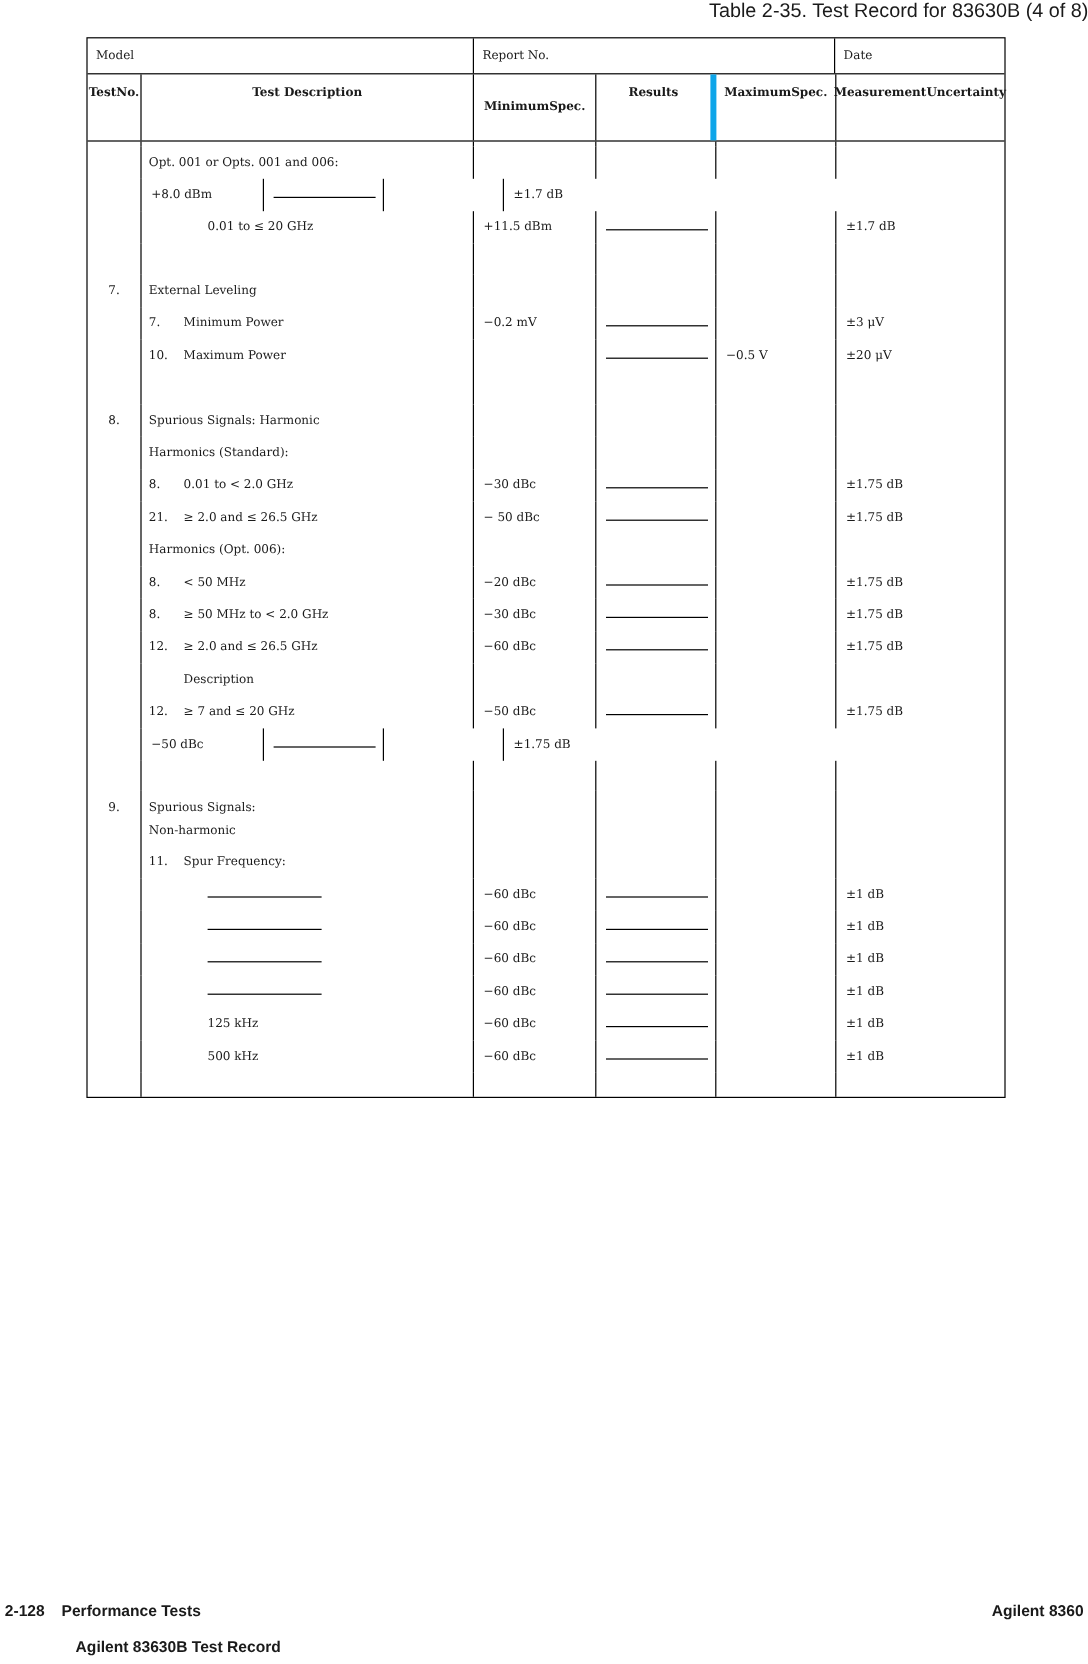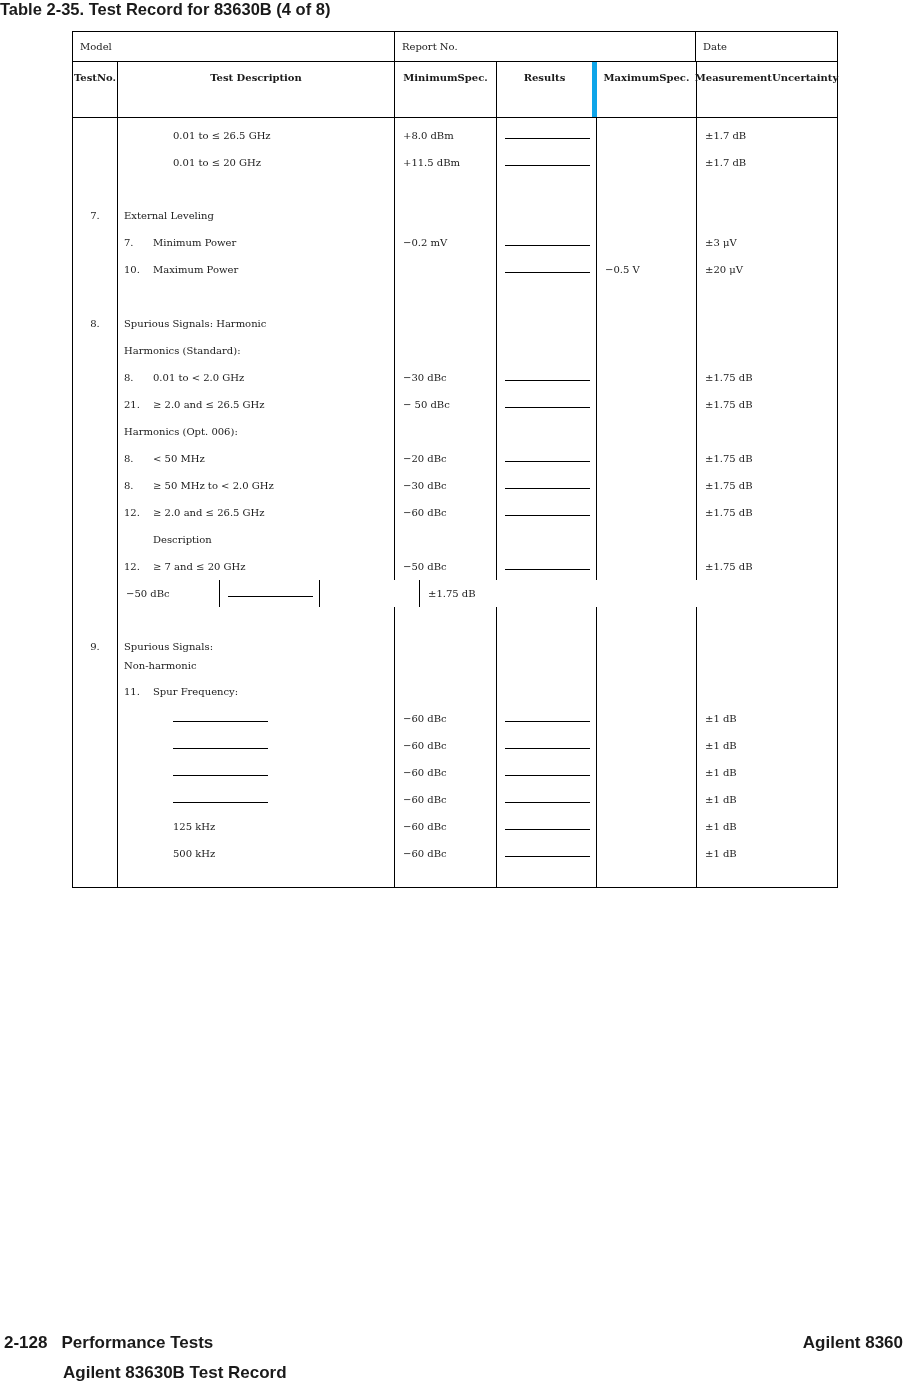--- a/index.html
+++ b/index.html
@@ -5,42 +5,42 @@
   * { margin: 0; padding: 0; box-sizing: border-box; }
   html, body { background: #ffffff; }
   body {
     width: 907px; height: 1387px;
     position: relative;
     font-family: "DejaVu Serif", serif;
     color: #1a1a1a;
   }
   .page-title {
     position: absolute; top: 0; left: 0; width: 100%;
-    text-align: left;
+    text-align: right;
     font-family: "Liberation Sans", sans-serif;
-    font-weight: bold; font-size: 16.5px;
+    font-weight: normal; font-size: 16.5px;
   }
   .record-table {
     position: absolute; top: 31px; left: 72px; width: 766px;
     border: 1.5px solid #000;
     font-size: 10px;
   }
   
   .info-row { display: flex; border-bottom: 1px solid #000; height: 30px; }
   .info-cell { display: flex; align-items: center; padding: 0 7px; height: 100%; }
   .info-model  { width: 322px; border-right: 1px solid #000; }
   .info-report { width: 301px; border-right: 1px solid #000; }
   .info-date   { flex: 1; }
   
   .header-row { display: flex; border-bottom: 1px solid #000; height: 56px; font-weight: bold; }
   .hcell { display: flex; justify-content: center; text-align: center; padding: 4px 2px; }
   .hline { height: 24px; line-height: 24px; }
   .c1w { width: 45px;  border-right: 1px solid #000; }
   .c2w { width: 277px; border-right: 1px solid #000; text-align: center; }
-  .c3w { width: 102px; border-right: 1px solid #000; }
+  .c3w { width: 102px; border-right: 1px solid #000; align-items: center; }
   .c4w { width: 100px; border-right: 5px solid #0ea5e9; }
   .c5w { width: 100px; border-right: 1px solid #000; }
   .c6w { width: 139px; }
   
   .tbody { width: 100%; }
   .trow { display: flex; min-height: 27px; }
   .trow.spacer { min-height: 0; }
   .trow.spacer .tcell { line-height: 0; }
   .tcell { line-height: 27px; overflow: hidden; white-space: nowrap; }
   .c1 { width: 45px;  border-right: 1px solid #000; text-align: center; }
@@ -58,21 +58,21 @@
     height: 0.95em;
   }
   .desc-blank { width: 95px; }
   .res-blank  { width: 85px; }
   .trow.two-line { min-height: 46px; }
   .trow.two-line .tcell { line-height: 19px; padding-top: 5px; white-space: normal; }
   
   .page-footer {
     position: absolute; top: 1328px; left: 0; width: 100%;
     font-family: "Liberation Sans", sans-serif;
-    font-weight: bold; font-size: 17px;
+    font-weight: bold; font-size: 13px;
     padding: 0 4px;
   }
   .footer-line { display: flex; line-height: 30px; }
   .footer-page { margin-right: 14px; }
   .footer-right { margin-left: auto; }
   .footer-sub { padding-left: 59px; line-height: 30px; }
 </style>
 </head>
 <body>
 
@@ -119,22 +119,29 @@
           <div class="desc-inner indent-0"></div>
         </div>
         <div class="tcell c3"></div>
         <div class="tcell c4"></div>
         <div class="tcell c5"></div>
         <div class="tcell c6"></div>
       </div>
       <div class="trow">
         <div class="tcell c1"></div>
         <div class="tcell c2">
-          <div class="desc-inner indent-2"><span>0.01 to ≤ 26.5 GHz</span></div>
-        </div>
+          <div class="desc-inner indent-0"><span>Opt. 001 or Opts. 001 and 006:</span></div>
+        </div>
+        <div class="tcell c3"></div>
+        <div class="tcell c4"></div>
+        <div class="tcell c5"></div>
+        <div class="tcell c6"></div>
+      </div>
+      <div class="trow">
+        <div class="tcell c1"></div>
         <div class="tcell c3">+8.0 dBm</div>
         <div class="tcell c4"><span class="blank res-blank"></span></div>
         <div class="tcell c5"></div>
         <div class="tcell c6">±1.7 dB</div>
       </div>
       <div class="trow">
         <div class="tcell c1"></div>
         <div class="tcell c2">
           <div class="desc-inner indent-2"><span>0.01 to ≤ 20 GHz</span></div>
         </div>

